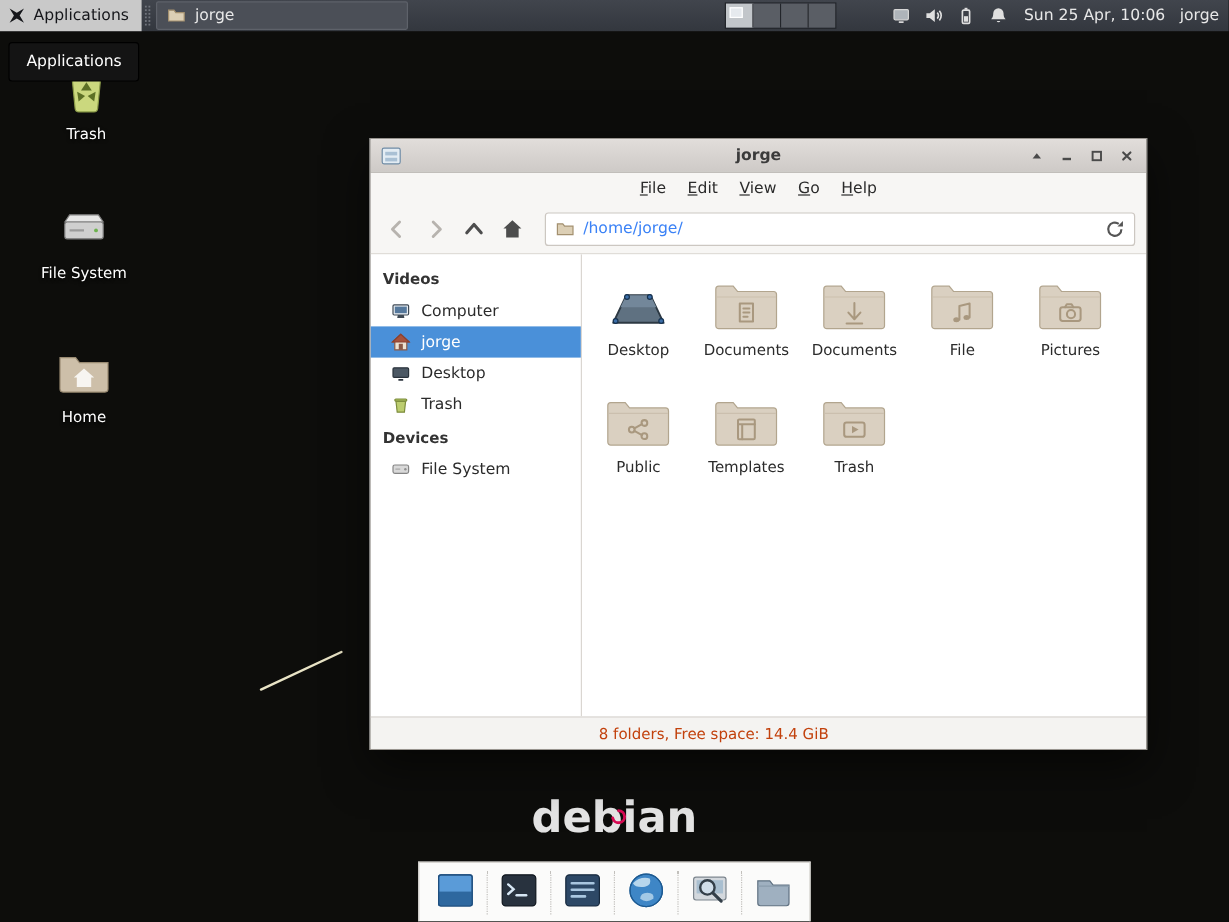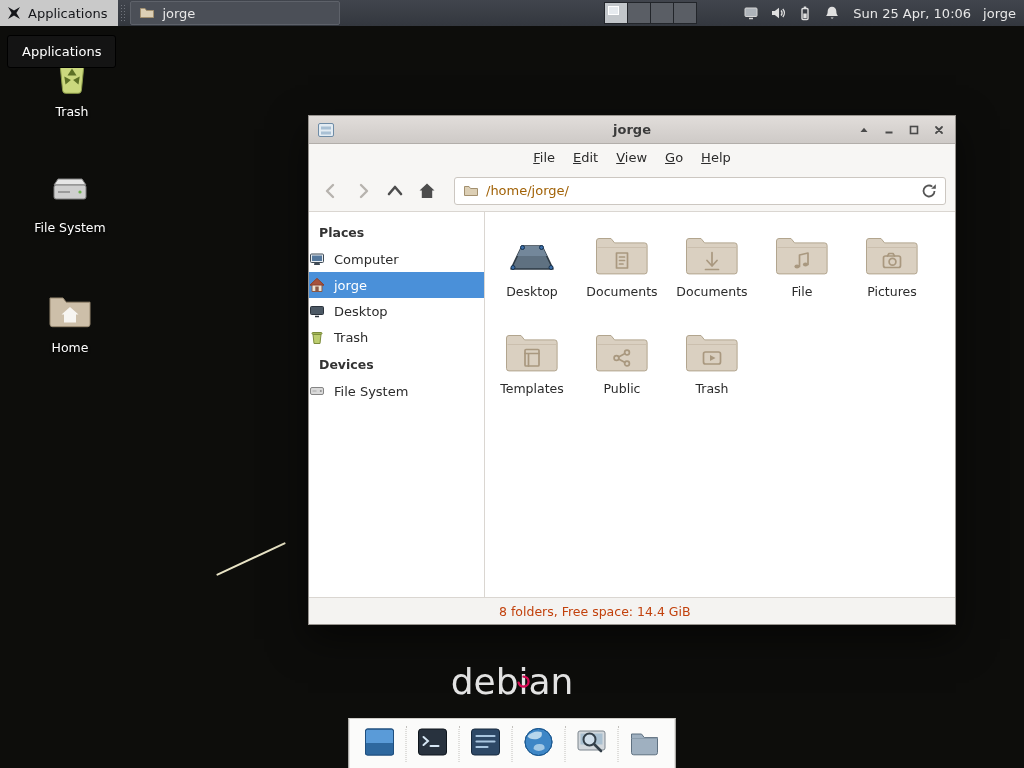--- a/index.html
+++ b/index.html
@@ -45,40 +45,40 @@
   .title{position:absolute;left:0;right:0;text-align:center;font-weight:bold;color:#3b3b3b;}
   .controls{margin-left:auto;display:flex;align-items:center;gap:9px;position:relative;z-index:2;}
   .ctrl{width:16px;height:16px;display:flex;align-items:center;justify-content:center;}
   .menubar{flex:0 0 26px;background:#f7f6f4;display:flex;align-items:center;padding:0 10px;justify-content:center;}
   .menu-item{padding:4px 9px;}
   .toolbar{flex:0 0 41px;background:#f7f6f4;border-bottom:1px solid #dad6d1;display:flex;align-items:center;
            padding:0 9px;gap:6px;}
   .tool-btn{width:26px;height:26px;display:flex;align-items:center;justify-content:center;border-radius:3px;}
   .pathwrap{flex:1;height:28px;margin-left:8px;background:#fff;border:1px solid #ccc7c1;border-radius:3px;
             display:flex;align-items:center;padding:0 4px 0 8px;gap:7px;box-sizing:border-box;}
-  .path-input{flex:1;border:none;outline:none;background:transparent;color:#a16207;padding:0;
+  .path-input{flex:1;border:none;outline:none;background:transparent;color:#3b82f6;padding:0;
               font:13px "DejaVu Sans","Liberation Sans",sans-serif;}
   .reload-btn{width:24px;height:24px;display:flex;align-items:center;justify-content:center;}
   .wbody{flex:1;display:flex;min-height:0;}
   .sidebar{flex:0 0 176px;width:176px;border-right:1px solid #dad6d1;background:#fff;padding-top:6px;box-sizing:border-box;}
   .side-h{font-weight:bold;font-size:12.5px;color:#333;padding:7px 10px 6px;}
-  .side-item{display:flex;align-items:center;gap:9px;height:26px;}
+  .side-item{display:flex;align-items:center;gap:9px;height:26px;padding-left:17px;}
   .side-item.selected{background:#4a90d9;color:#fff;}
   .ic16{display:flex;width:16px;}
   .files{flex:1;padding:14px 0 0 2px;display:grid;grid-template-columns:repeat(5,90px);grid-auto-rows:97px;
          align-content:start;background:#fff;}
   .fcell{text-align:center;}
   .fic{height:53px;display:flex;align-items:flex-end;justify-content:center;}
   .flabel{margin-top:5px;font-size:12.5px;}
   .statusbar{flex:0 0 26px;border-top:1px solid #dad6d1;background:#f4f3f1;display:flex;align-items:center;
              padding-left:190px;font-size:12.5px;color:#c2410c;}
 
   
   #wordmark{position:absolute;left:0;width:100%;top:661px;text-align:center;color:#e4e4e4;
-            font-size:36px;font-weight:normal;z-index:3;}
+            font-size:36px;font-weight:bold;z-index:3;}
   .wm-wrap{position:relative;display:inline-block;}
   .wm-swirl{position:absolute;left:66px;top:-6px;}
 
   
   #dock{position:absolute;bottom:0;left:50%;transform:translateX(-50%);height:50px;background:#fbfbfa;
         border:1px solid #cfcdc9;border-bottom:none;display:flex;align-items:center;gap:8px;padding:0 12px;
         box-sizing:border-box;z-index:20;}
   .dock-item{width:36px;height:36px;display:flex;align-items:center;justify-content:center;}
   .dock-sep{width:0;height:36px;border-left:1px dotted #c2c0bc;}
 </style>
@@ -256,21 +256,21 @@
       <div class="reload-btn">
           <svg width="18" height="18" viewBox="0 0 18 18" xmlns="http://www.w3.org/2000/svg">
             <path d="M14.5 9 a5.5 5.5 0 1 1 -2.2 -4.4" stroke="#555" stroke-width="1.8" fill="none"></path>
             <path d="M15.8 2.2 v4.6 h-4.6 Z" fill="#555"></path>
           </svg>
         </div>
     </div>
   </div>
   <div class="wbody">
     <div class="sidebar">
-        <div class="side-h">Places</div>
+        <div class="side-h">Videos</div>
         <div class="side-item">
           <span class="ic16">
             <svg width="16" height="16" viewBox="0 0 16 16" xmlns="http://www.w3.org/2000/svg">
               <rect x="1.5" y="3" width="13" height="8.5" rx="1" fill="#e8edf2" stroke="#3f4a55"></rect>
               <rect x="3" y="4.5" width="10" height="5.5" fill="#55789c"></rect>
               <path d="M5.5 11.5 L5 14 h6 l-0.5 -2.5 Z" fill="#3f4a55"></path>
             </svg>
           </span>
           <span>Computer</span>
         </div>
@@ -380,41 +380,41 @@
             </svg>
           </div>
           <div class="flabel">Pictures</div>
         </div>
         <div class="fcell">
           <div class="fic">
             <svg width="58" height="48" viewBox="0 0 58 48" xmlns="http://www.w3.org/2000/svg">
               <path d="M3.5 10 a2.5 2.5 0 0 1 2.5 -2.5 h12 l3.6 4.4 h30 a2.5 2.5 0 0 1 2.5 2.5 v26 a2.5 2.5 0 0 1 -2.5 2.5 H6 a2.5 2.5 0 0 1 -2.5 -2.5 Z" fill="#dad0c1" stroke="#b2a58e"></path>
               <path d="M4.5 16.5 h49" stroke="#cbbfae"></path>
               <g transform="translate(29,30)" stroke="#a9987f" fill="none" stroke-width="1.7" stroke-linecap="round" stroke-linejoin="round">
-                <rect x="-7" y="-8.5" width="14" height="16.5" rx="1"></rect>
-                <path d="M-7 -4.5 h14 M-3.5 -4.5 V8"></path>
-              </g>
-            </svg>
-          </div>
-          <div class="flabel">Templates</div>
-        </div>
-        <div class="fcell">
-          <div class="fic">
-            <svg width="58" height="48" viewBox="0 0 58 48" xmlns="http://www.w3.org/2000/svg">
-              <path d="M3.5 10 a2.5 2.5 0 0 1 2.5 -2.5 h12 l3.6 4.4 h30 a2.5 2.5 0 0 1 2.5 2.5 v26 a2.5 2.5 0 0 1 -2.5 2.5 H6 a2.5 2.5 0 0 1 -2.5 -2.5 Z" fill="#dad0c1" stroke="#b2a58e"></path>
-              <path d="M4.5 16.5 h49" stroke="#cbbfae"></path>
-              <g transform="translate(29,30)" stroke="#a9987f" fill="none" stroke-width="1.7" stroke-linecap="round" stroke-linejoin="round">
                 <circle cx="-5.5" cy="0" r="2.4"></circle>
                 <circle cx="5" cy="-5.5" r="2.4"></circle>
                 <circle cx="5" cy="5.5" r="2.4"></circle>
                 <path d="M-3.4 -1 L3 -4.6 M-3.4 1 L3 4.6"></path>
               </g>
             </svg>
           </div>
           <div class="flabel">Public</div>
+        </div>
+        <div class="fcell">
+          <div class="fic">
+            <svg width="58" height="48" viewBox="0 0 58 48" xmlns="http://www.w3.org/2000/svg">
+              <path d="M3.5 10 a2.5 2.5 0 0 1 2.5 -2.5 h12 l3.6 4.4 h30 a2.5 2.5 0 0 1 2.5 2.5 v26 a2.5 2.5 0 0 1 -2.5 2.5 H6 a2.5 2.5 0 0 1 -2.5 -2.5 Z" fill="#dad0c1" stroke="#b2a58e"></path>
+              <path d="M4.5 16.5 h49" stroke="#cbbfae"></path>
+              <g transform="translate(29,30)" stroke="#a9987f" fill="none" stroke-width="1.7" stroke-linecap="round" stroke-linejoin="round">
+                <rect x="-7" y="-8.5" width="14" height="16.5" rx="1"></rect>
+                <path d="M-7 -4.5 h14 M-3.5 -4.5 V8"></path>
+              </g>
+            </svg>
+          </div>
+          <div class="flabel">Templates</div>
         </div>
         <div class="fcell">
           <div class="fic">
             <svg width="58" height="48" viewBox="0 0 58 48" xmlns="http://www.w3.org/2000/svg">
               <path d="M3.5 10 a2.5 2.5 0 0 1 2.5 -2.5 h12 l3.6 4.4 h30 a2.5 2.5 0 0 1 2.5 2.5 v26 a2.5 2.5 0 0 1 -2.5 2.5 H6 a2.5 2.5 0 0 1 -2.5 -2.5 Z" fill="#dad0c1" stroke="#b2a58e"></path>
               <path d="M4.5 16.5 h49" stroke="#cbbfae"></path>
               <g transform="translate(29,30)" stroke="#a9987f" fill="none" stroke-width="1.7" stroke-linecap="round" stroke-linejoin="round">
                 <rect x="-8.5" y="-6" width="17" height="12" rx="2"></rect>
                 <path d="M-2 -3 L3.5 0 L-2 3 Z" fill="#a9987f" stroke="none"></path>
               </g>

